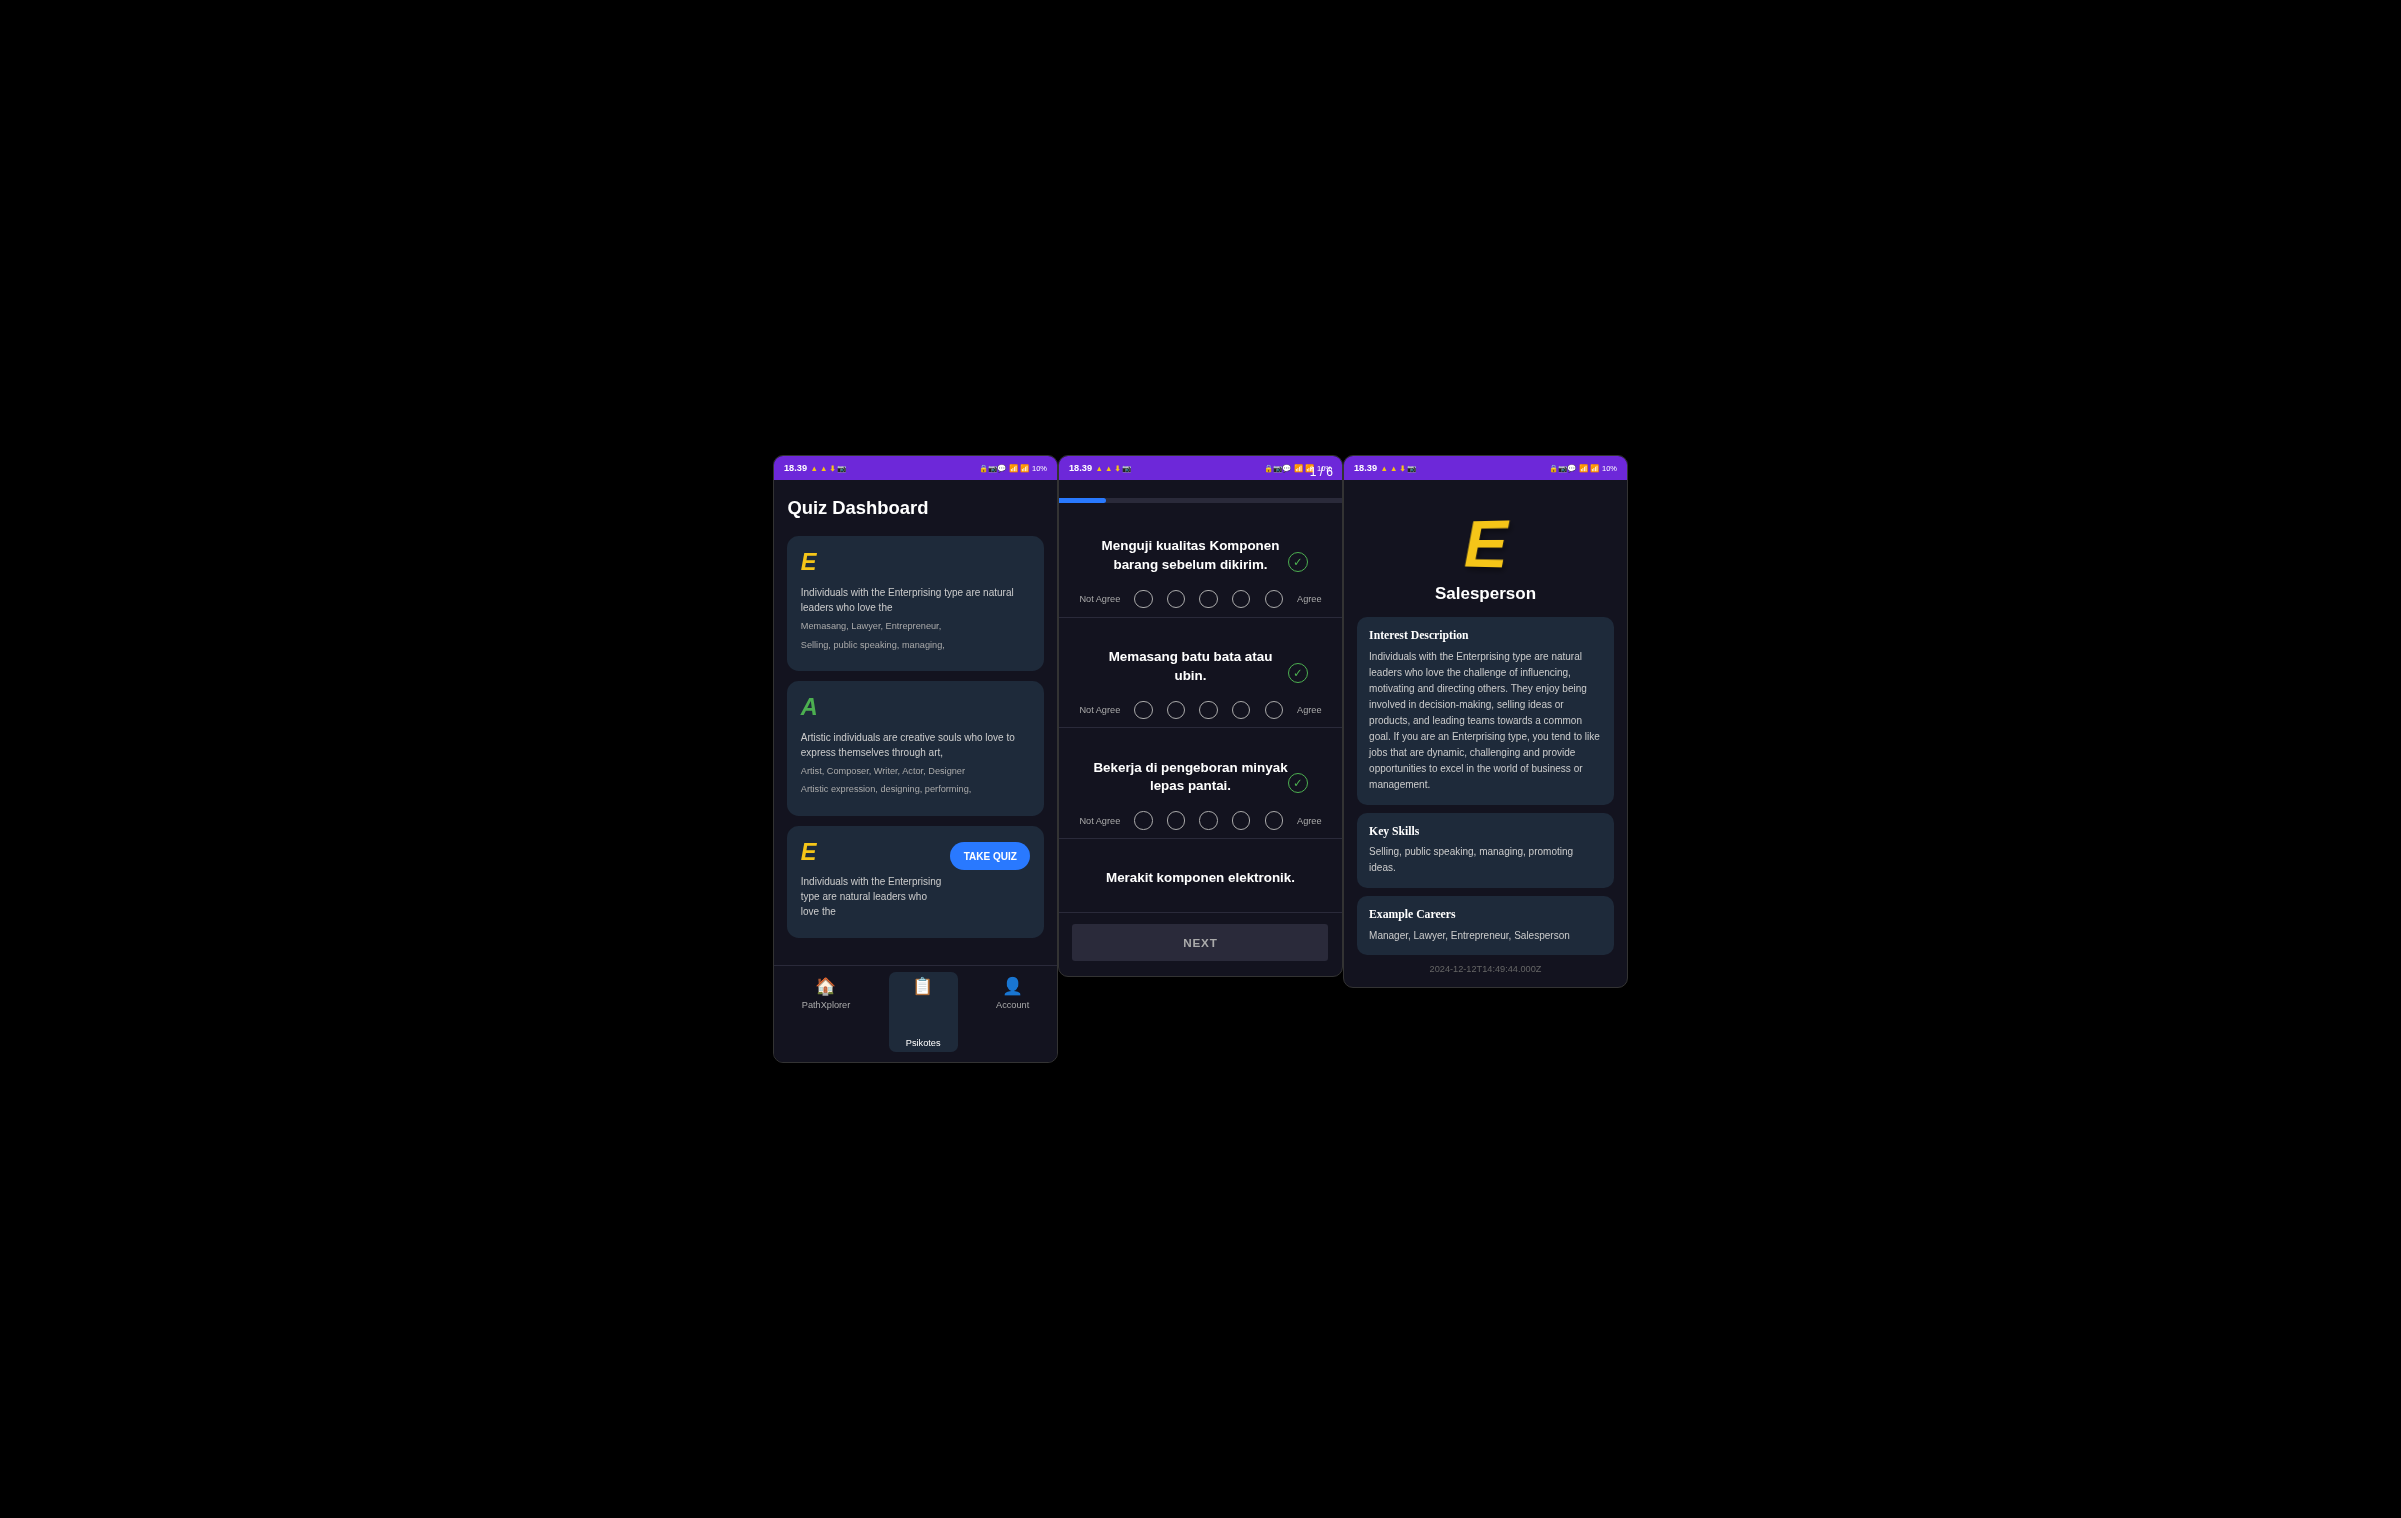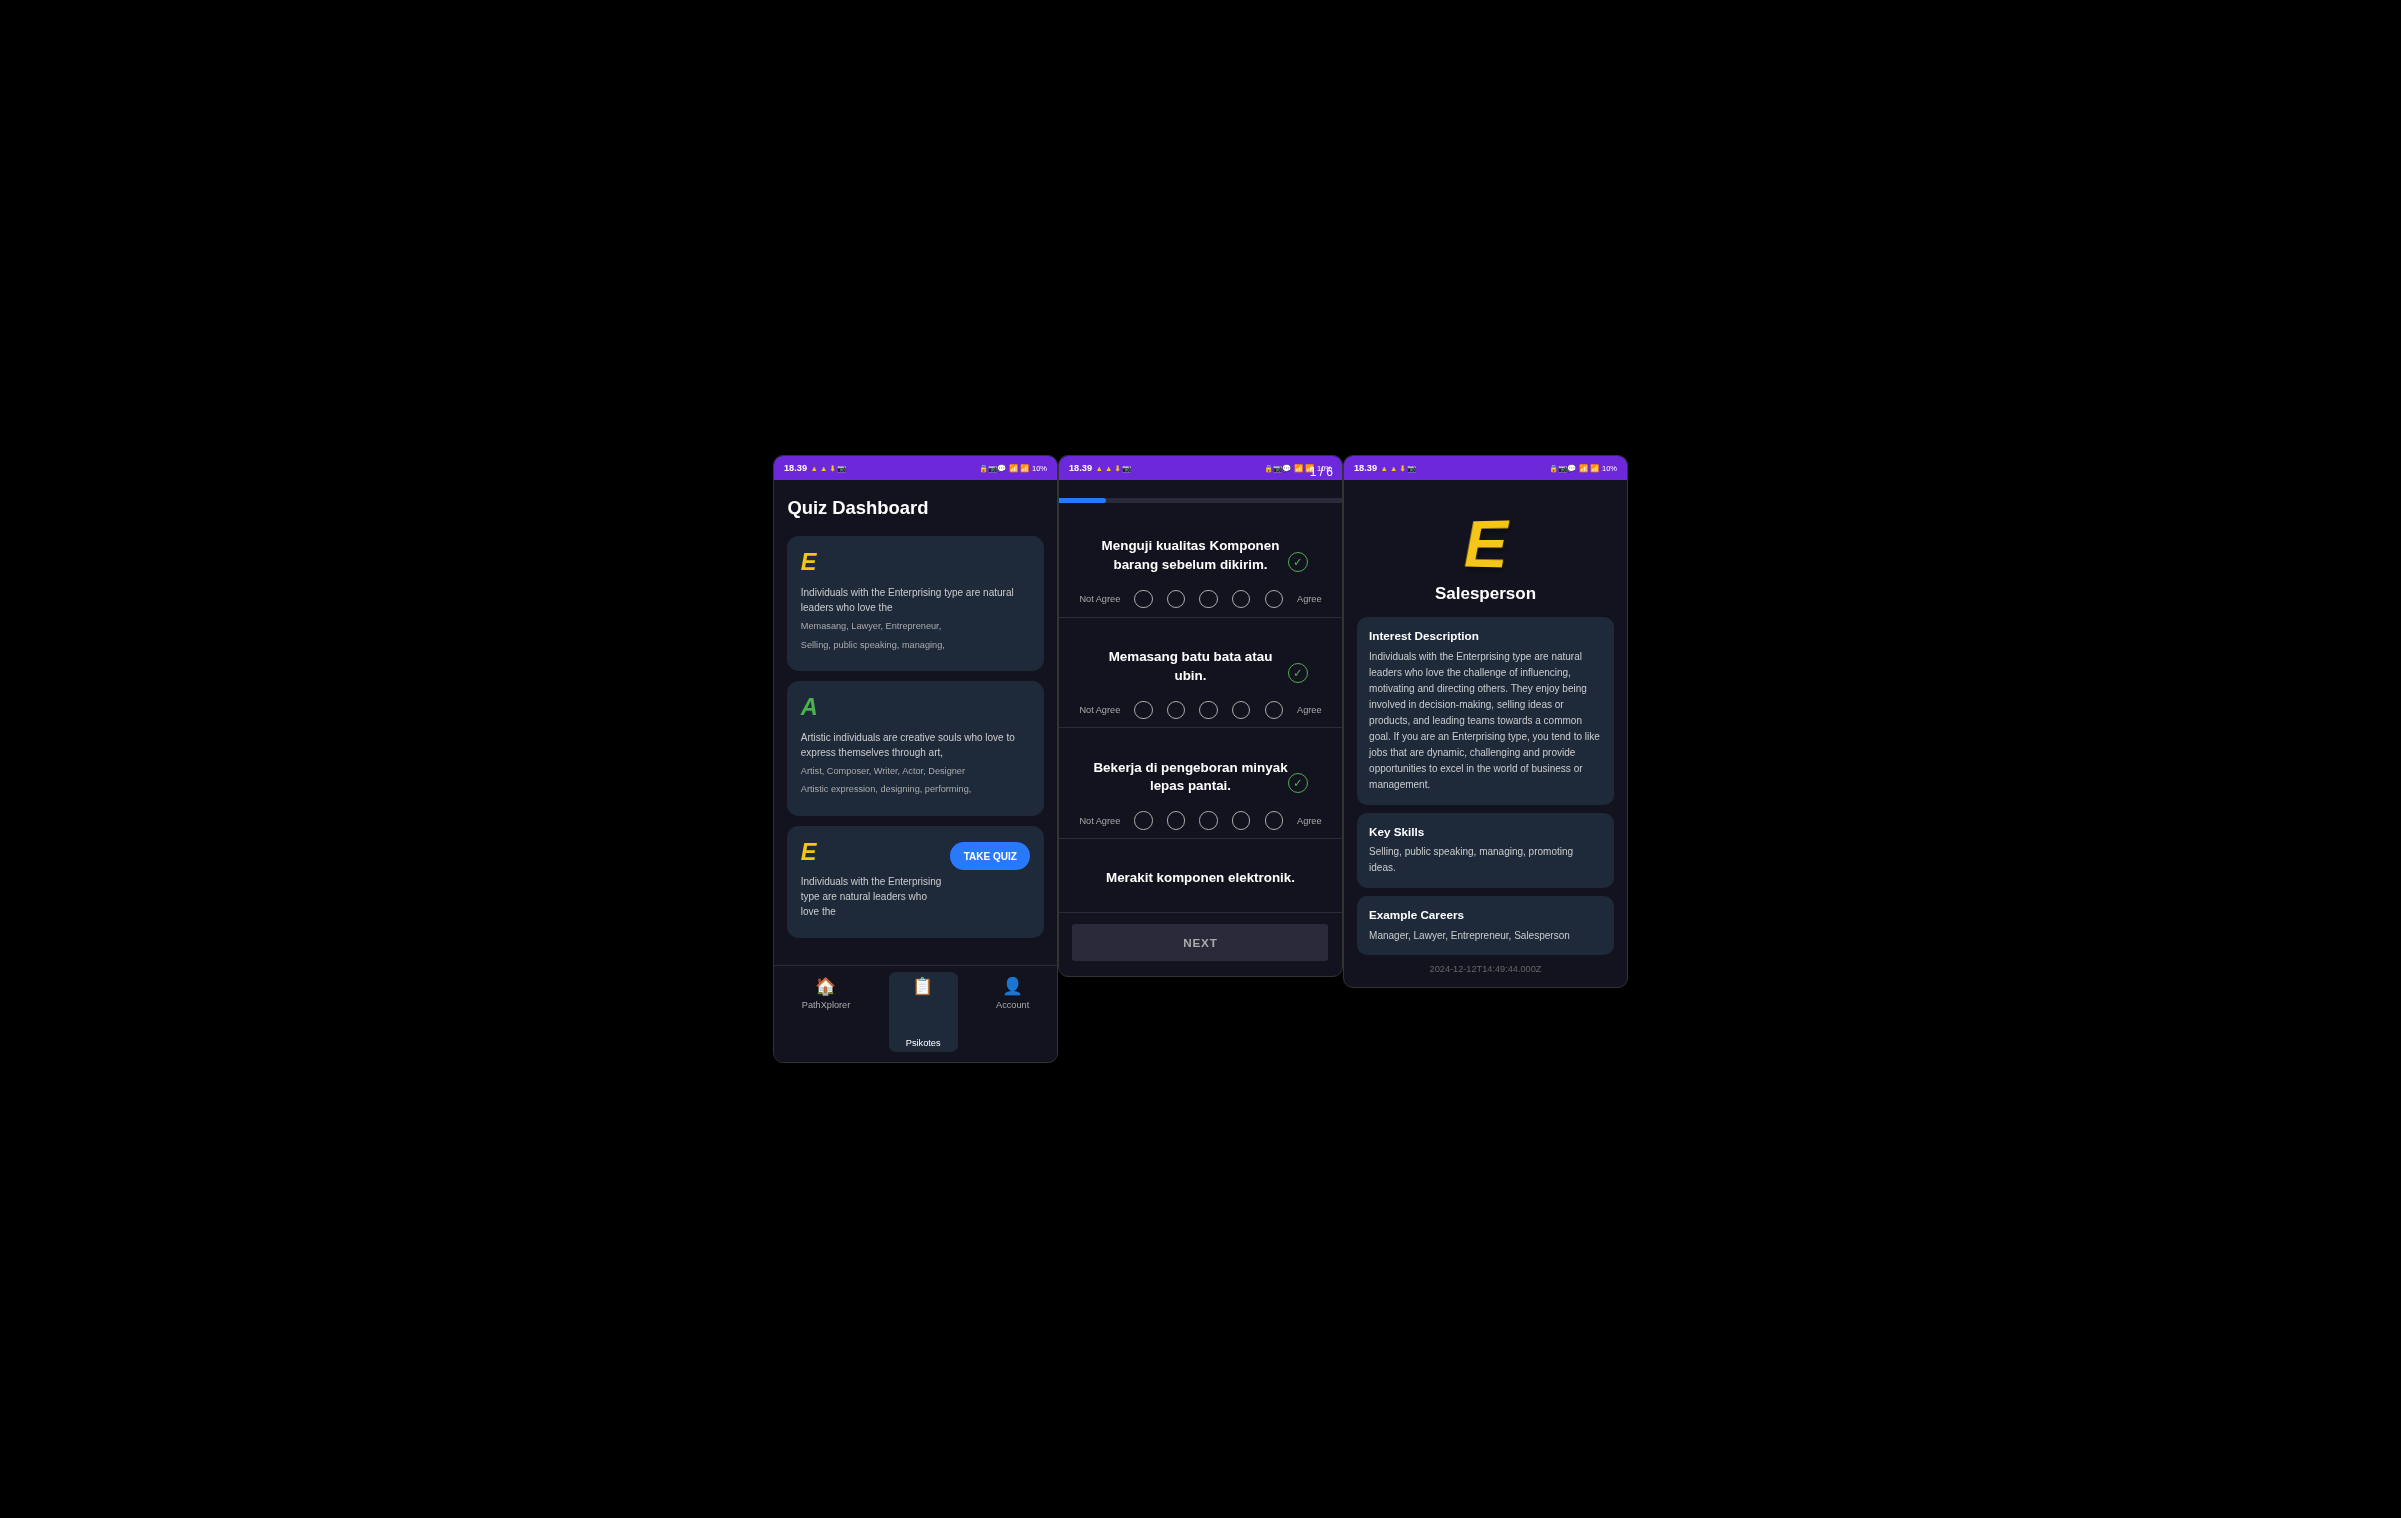--- a/index.html
+++ b/index.html
@@ -223,20 +223,21 @@
       background: #1e2a3a;
       border-radius: 10px;
       padding: 11.7px;
       margin-bottom: 8.4px;
     }
     .info-card h3 {
       color: #fff;
       font-size: 11.7px;
       font-weight: 700;
       margin-bottom: 6.7px;
+      font-family: Liberation Serif, serif;
     }
     .info-card p {
       color: #ccc;
       font-size: 10px;
       line-height: 1.6;
     }
     .timestamp {
       color: #666;
       font-size: 9.2px;
       text-align: center;

